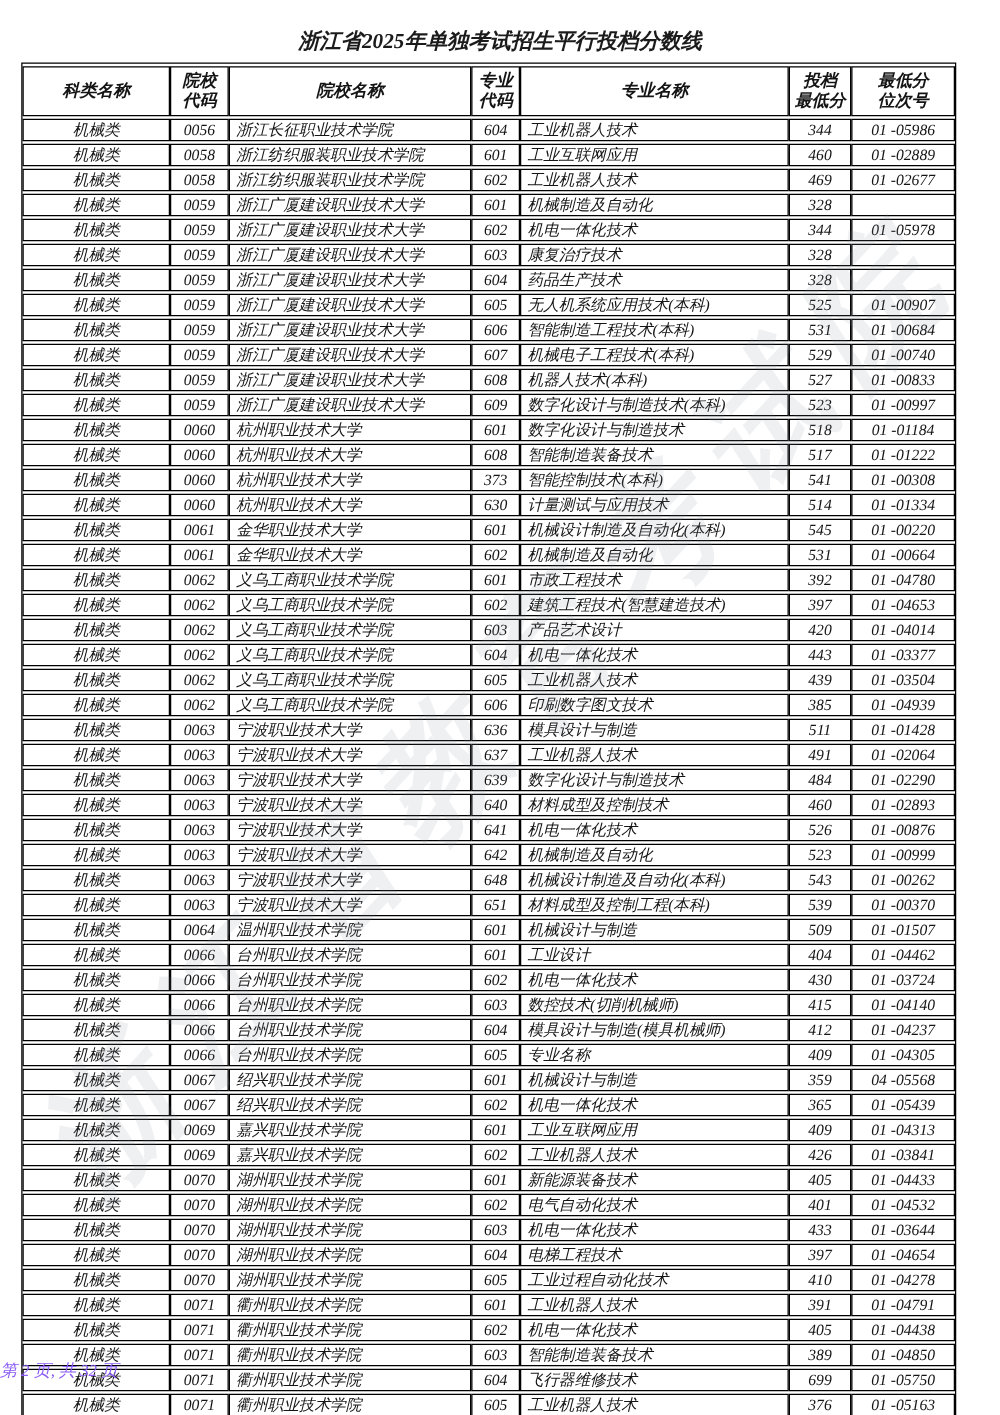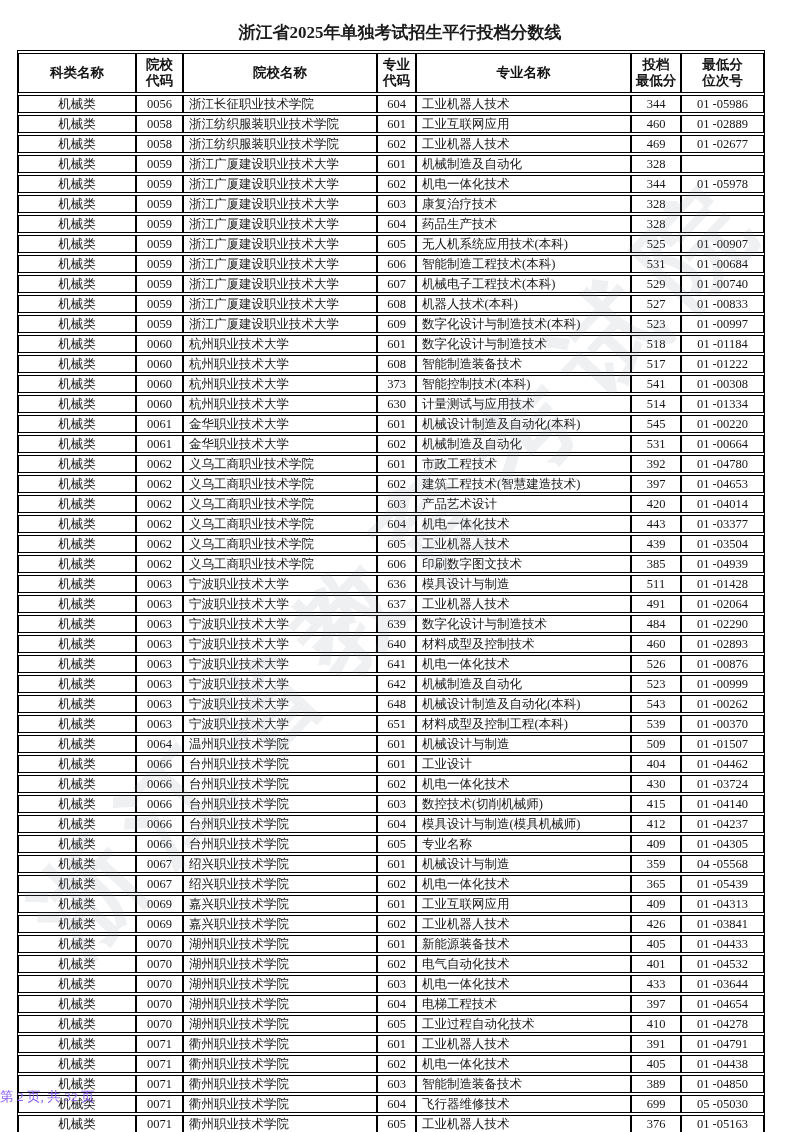--- a/index.html
+++ b/index.html
@@ -11,20 +11,21 @@
     font-family: "Liberation Serif", "DejaVu Serif", serif;
     color: #141414;
     position: relative;
     overflow: hidden;
   }
   .page {
     position: relative;
     width: 800px;
     height: 1132px;
     background: #ffffff;
+    font-style: italic;
   }
   .doc-title {
     position: absolute;
     top: 21px;
     left: 0;
     width: 100%;
     text-align: center;
     font-size: 17px;
     font-weight: bold;
     color: #1b1b1b;
@@ -584,21 +585,21 @@
           <td>389</td>
           <td>01 -04850</td>
         </tr>
         <tr>
           <td>机械类</td>
           <td>0071</td>
           <td class="left">衢州职业技术学院</td>
           <td>604</td>
           <td class="left">飞行器维修技术</td>
           <td>699</td>
-          <td>05 -05030</td>
+          <td>01 -05750</td>
         </tr>
         <tr>
           <td>机械类</td>
           <td>0071</td>
           <td class="left">衢州职业技术学院</td>
           <td>605</td>
           <td class="left">工业机器人技术</td>
           <td>376</td>
           <td>01 -05163</td>
         </tr>

